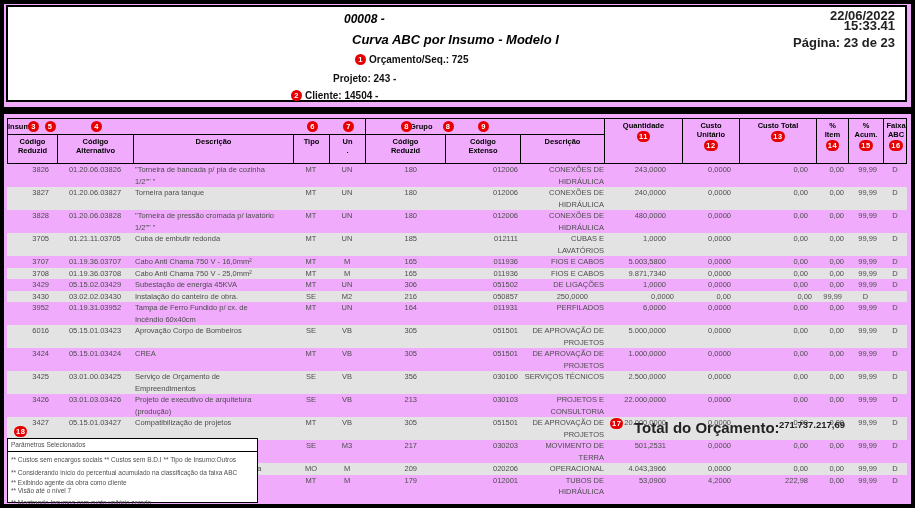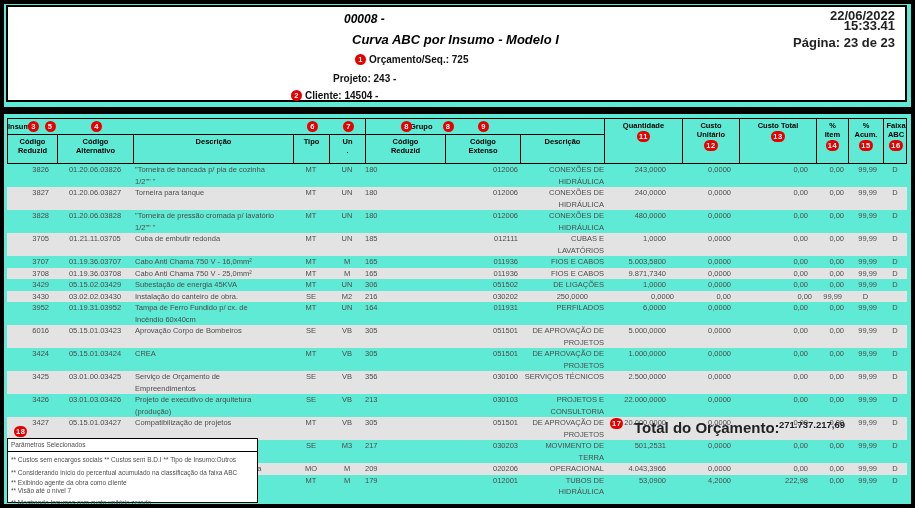--- a/index.html
+++ b/index.html
@@ -1,17 +1,17 @@
 <!DOCTYPE html>
 <html><head>
 <meta charset="utf-8">
 <style>
   * { margin:0; padding:0; box-sizing:border-box; }
   body { background:#888; font-family:"Liberation Sans", sans-serif; }
-  .page { position:relative; width:915px; height:508px; background:#5eead4;
+  .page { position:relative; width:915px; height:508px; background:#f0abfc;
           border:4px solid #000; overflow:hidden; margin:0 auto; }
 
   
   .header-box { position:absolute; left:2px; top:1px; width:901px; height:97px;
                 border:2px solid #000; background:#fff; }
   .t1 { position:absolute; left:336px; top:5px;  font-size:12px; font-weight:bold; font-style:italic; color:#000; }
   .t2 { position:absolute; left:344px; top:25px; font-size:13px; font-weight:bold; font-style:italic; color:#000; }
   .hl { position:absolute; font-size:10px; font-weight:bold; color:#111; display:flex; align-items:center; gap:3px; }
   .hl3 { left:347px; top:47px; }
   .hl4 { left:325px; top:66px; }
@@ -52,21 +52,21 @@
   .tbody { position:absolute; left:3px; top:160px; width:900px; }
   .row { display:grid;
          grid-template-columns:50px 76px 160px 36px 36px 80px 75px 84px 78px 57px 77px 32px 35px 24px;
          min-height:11.5px; }
   .row.stripe { background:#e3e3e3; }
   .td { font-size:7.5px; color:#4d4d4d; line-height:11.5px; overflow:hidden; }
   .c0 { text-align:right; padding-right:8px; }
   .c1 { text-align:center; }
   .c2 { padding-left:2px; white-space:pre-line; }
   .c3,.c4,.c13 { text-align:center; }
-  .c5 { text-align:left; padding-right:28px; }
+  .c5 { text-align:right; padding-right:28px; }
   .c6 { text-align:right; padding-right:2px; }
   .c7 { padding-left:4px;text-align:right; }
   .c8 { text-align:right; padding-right:16px; }
   .c9,.c10 { text-align:right; padding-right:8px; }
   .c11 { text-align:right; padding-right:4px; }
   .c12 { text-align:right; padding-right:6px; }
 
   
   .total-line { position:absolute; top:414px; left:0; width:907px; height:13px; }
   .total-line .badge { position:absolute; left:606px; top:0; }
@@ -291,21 +291,21 @@
       <div class="td c12">99,99</div>
       <div class="td c13">D</div>
     </div>
       <div class="row stripe">
       <div class="td c0">3430</div>
       <div class="td c1">03.02.02.03430</div>
       <div class="td c2">Instalação do canteiro de obra.</div>
       <div class="td c3">SE</div>
       <div class="td c4">M2</div>
       <div class="td c5">216</div>
-      <div class="td c6">030202</div>
+      <div class="td c6">050857</div>
       <div class="td c8">250,0000</div>
       <div class="td c9">0,0000</div>
       <div class="td c10">0,00</div>
       <div class="td c11">0,00</div>
       <div class="td c12">99,99</div>
       <div class="td c13">D</div>
     </div>
       <div class="row">
       <div class="td c0">3952</div>
       <div class="td c1">01.19.31.03952</div>

